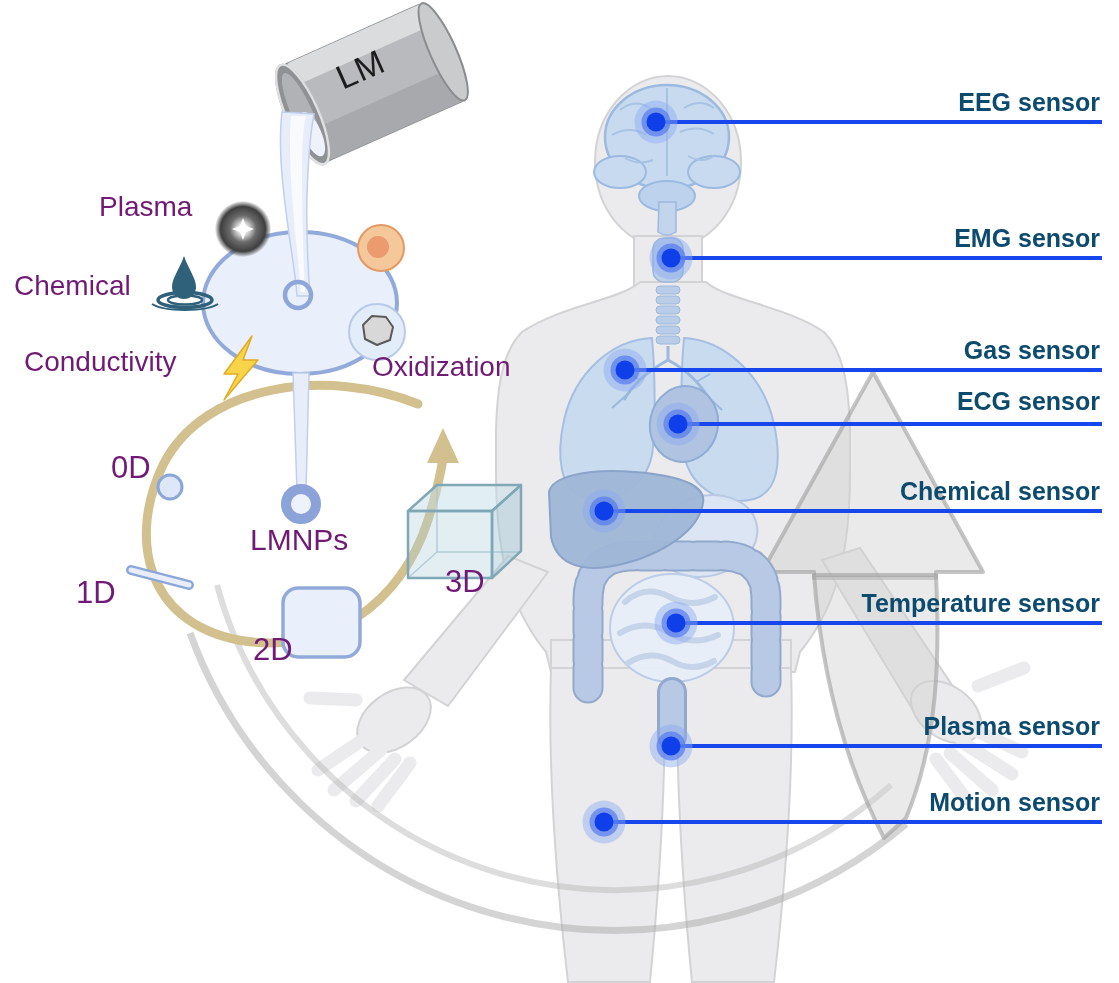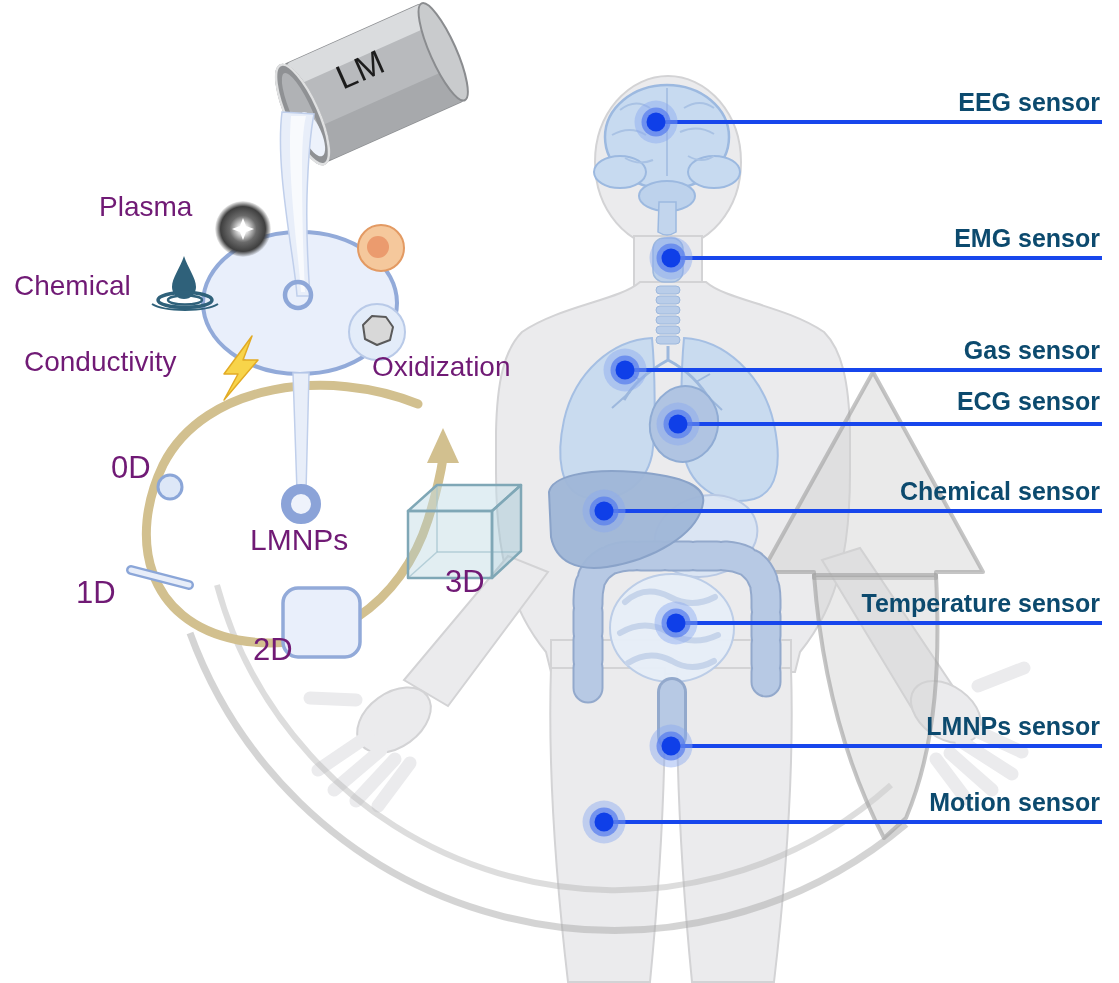--- a/index.html
+++ b/index.html
@@ -272,16 +272,16 @@
 <div class="lbl dim" style="left:253px;top:632px;">2D</div>
 <div class="lbl dim" style="left:401px;top:564px;margin-left:44px;">3D</div>
 <div class="lbl lmnps" style="left:250px;top:523px;">LMNPs</div>
 
 <div class="sensor-lbl" style="top:88px;">EEG sensor</div>
 <div class="sensor-lbl" style="top:224px;">EMG sensor</div>
 <div class="sensor-lbl" style="top:336px;">Gas sensor</div>
 <div class="sensor-lbl" style="top:374px;margin-top:13px;">ECG sensor</div>
 <div class="sensor-lbl" style="top:477px;">Chemical sensor</div>
 <div class="sensor-lbl" style="top:589px;">Temperature sensor</div>
-<div class="sensor-lbl" style="top:712px;">LMNPs sensor</div>
+<div class="sensor-lbl" style="top:712px;">Plasma sensor</div>
 <div class="sensor-lbl" style="top:788px;">Motion sensor</div>
 
 </div>
 
 </body></html>

